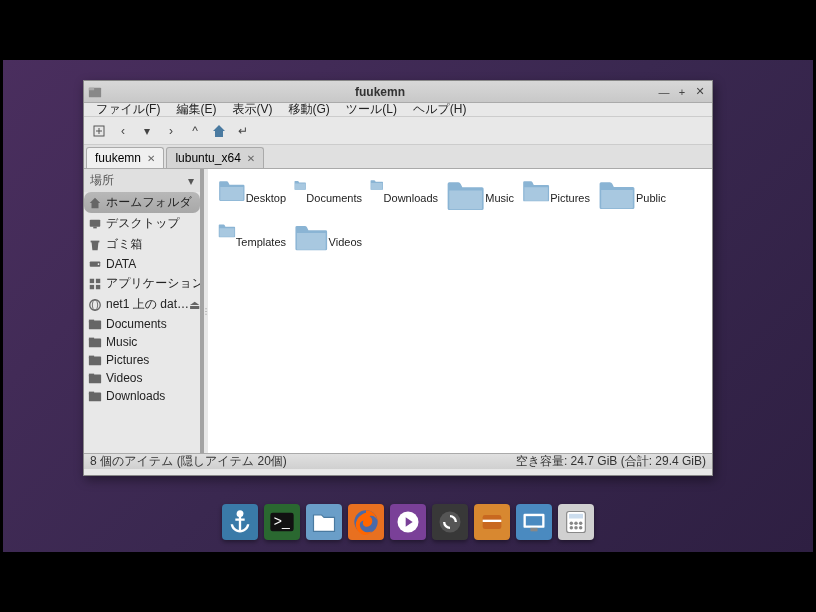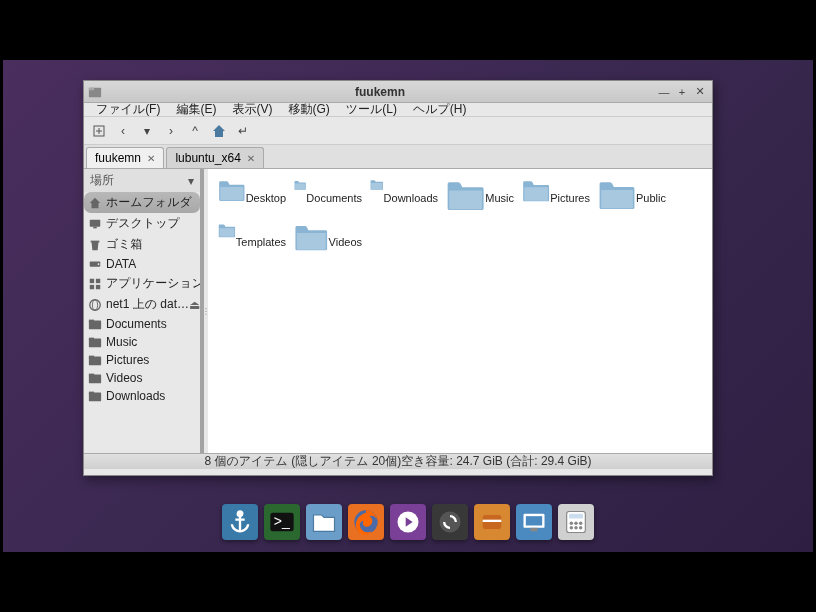--- a/index.html
+++ b/index.html
@@ -22,21 +22,21 @@
 .body-area { display: flex; height: 284px; }
 .sidebar { width: 120px; background: #e8e8e8; border-right: 4px solid #a3a3a3; overflow: hidden; }
 .places-hdr { padding: 3px 6px; color: #555; background: #e0e0e0; display: flex; justify-content: space-between; align-items: center; }
 .place-item { display: flex; align-items: center; padding: 2px 4px; cursor: pointer; color: #222; white-space: nowrap; overflow: hidden; border-radius: 7px; }
 .place-item.selected { background: linear-gradient(#b8b8b8, #a8a8a8); }
 .place-icon { width: 14px; height: 14px; margin-right: 4px; flex-shrink: 0; }
 .content { flex: 1; background: #fff; padding: 8px; display: flex; flex-wrap: wrap; align-content: flex-start; gap: 4px 4px; }
 .folder-item { width: 72px; display: flex; flex-direction: row; align-items: center; cursor: pointer; padding: 2px; }
 .folder-icon { width: 44px; height: 36px; }
 .folder-label { text-align: center; color: #222; margin-top: 2px; font-size: 11px; }
-.statusbar { height: 16px; background: linear-gradient(#e0e0e0, #d0d0d0); display: flex; justify-content: center; align-items: center; padding: 0 6px; font-size: 10px; color: #333; border-top: 1px solid #aaa; }
+.statusbar { height: 16px; background: linear-gradient(#e0e0e0, #d0d0d0); display: flex; justify-content: space-between; align-items: center; padding: 0 6px; font-size: 10px; color: #333; border-top: 1px solid #aaa; }
 .dock { position: absolute; bottom: 12px; left: 50%; transform: translateX(-50%); display: flex; gap: 6px; }
 .dock-item { width: 36px; height: 36px; border-radius: 4px; cursor: pointer; display: flex; align-items: center; justify-content: center; box-shadow: 0 2px 4px rgba(0,0,0,0.4); }
 .splitter { width: 4px; background: #e8e8e8; cursor: col-resize; display: flex; align-items: center; justify-content: center; }
 .splitter::after { content: "⋮"; color: #888; font-size: 8px; }
 </style>
 </head>
 <body>
 
 <div class="desktop">
 

